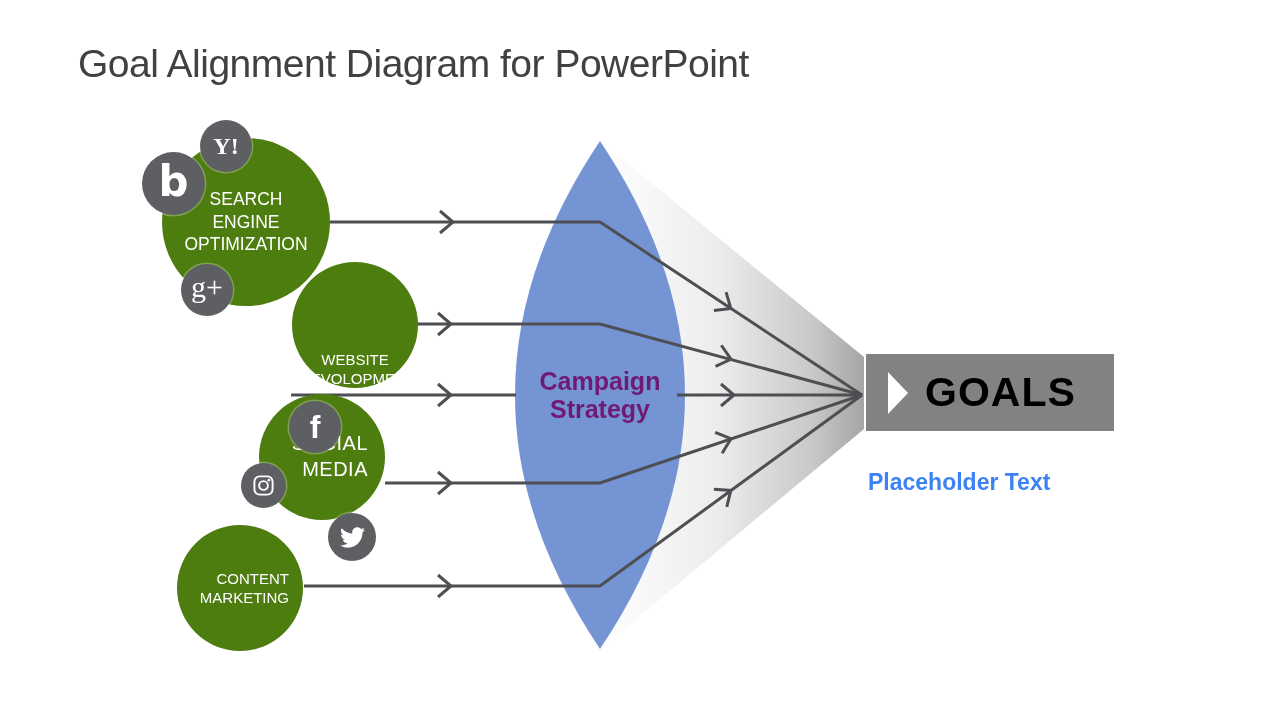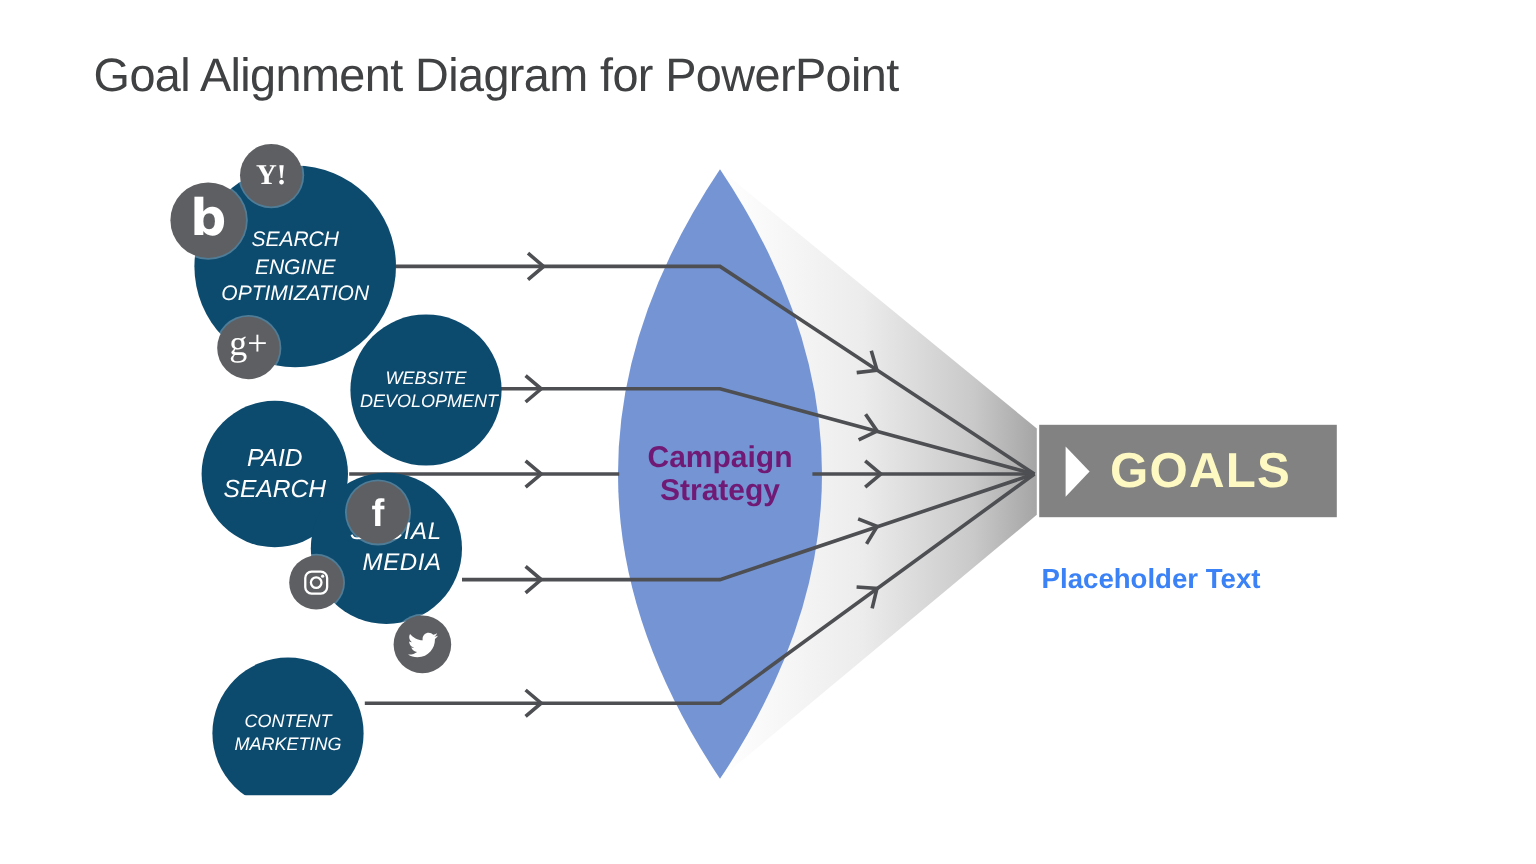--- a/index.html
+++ b/index.html
@@ -3,55 +3,55 @@
 <meta charset="utf-8">
 <style>
   html,body{margin:0;padding:0;background:#fff;}
   .stage{position:relative;width:1280px;height:663px;background:#ffffff;overflow:hidden;
          font-family:"Liberation Sans",sans-serif;padding-left:22px;}
   .title{position:absolute;left:78px;top:42px;font-size:39px;color:#3f4142;
          font-weight:normal;letter-spacing:-0.5px;margin:0;}
   svg.connectors{position:absolute;left:0;top:0;z-index:1;}
 
   
-  .circle{position:absolute;border-radius:50%;background:#0c4a6e;display:flex;
-          align-items:center;justify-content:center;text-align:center;color:#fff;z-index:3;font-style:italic;}
+  .circle{position:absolute;border-radius:50%;background:#4d7c0f;display:flex;
+          align-items:center;justify-content:center;text-align:center;color:#fff;z-index:3;}
   .circle .lbl{line-height:1.28;}
   .sat{position:absolute;border-radius:50%;background:#5e5f62;display:flex;align-items:center;
        justify-content:center;color:#fff;z-index:4;box-shadow:0 0 0 1.5px rgba(255,255,255,0.28);}
   .c-seo{left:162px;top:138px;width:168px;height:168px;font-size:17.5px;}
   .c-seo .lbl{max-width:124px;}
-  .c-website{left:292px;top:262px;width:126px;height:126px;font-size:15px;}
+  .c-website{left:292px;top:262px;width:126px;height:126px;font-size:15px;align-items:flex-end;}
   .c-website .lbl{max-width:110px;}
   .c-paid{left:168px;top:334px;width:122px;height:122px;font-size:20.5px;}
   .c-paid .lbl{max-width:92px;}
   .c-social{left:259px;top:394px;width:126px;height:126px;font-size:20px;letter-spacing:0.5px;text-align:right;}
   .c-social .lbl{max-width:92px;}
-  .c-content{left:177px;top:548px;width:126px;height:126px;font-size:15px;}
+  .c-content{left:177px;top:525px;width:126px;height:126px;font-size:15px;text-align:right;}
   .c-content .lbl{max-width:98px;}
   .sat-yahoo{left:200px;top:120px;width:52px;height:52px;
              font-family:"Liberation Serif",serif;font-weight:bold;font-size:24px;}
   .sat-bing{left:142px;top:152px;width:63px;height:63px;
             font-family:"DejaVu Sans",sans-serif;font-weight:bold;font-size:42px;padding-bottom:4px;box-sizing:border-box;}
   .sat-gplus{left:181px;top:264px;width:52px;height:52px;
              font-family:"Liberation Serif",serif;font-size:30px;padding-bottom:6px;box-sizing:border-box;}
   .sat-fb{left:289px;top:401px;width:52px;height:52px;font-weight:bold;font-size:32px;}
   .sat-ig{left:241px;top:463px;width:45px;height:45px;}
   .sat-tw{left:328px;top:513px;width:48px;height:48px;}
 
   
   .lens-label{position:absolute;left:518px;top:367px;width:164px;text-align:center;z-index:2;
               color:#701a75;font-size:25px;font-weight:bold;line-height:1.12;}
 
   
   .goals-banner{position:absolute;left:866px;top:354px;width:248px;height:77px;background:#828282;
                 display:flex;align-items:center;z-index:3;}
   .play{width:0;height:0;border-top:21px solid transparent;border-bottom:21px solid transparent;
         border-left:20px solid #ffffff;margin-left:22px;}
-  .goals-label{color:#fef9c3;font-size:41px;font-weight:bold;letter-spacing:1px;margin-left:17px;}
+  .goals-label{color:#000000;font-size:41px;font-weight:bold;letter-spacing:1px;margin-left:17px;}
 
   
   .ph-heading{position:absolute;left:868px;top:469px;font-size:23px;font-weight:bold;color:#3b82f6;z-index:3;}
   .ph-body{position:absolute;left:868px;top:502px;width:338px;font-size:18px;line-height:23px;color:#77787a;z-index:3;}
 </style>
 </head>
 <body>
 
 <div class="stage">
 
@@ -105,23 +105,20 @@
     <span>b</span>
   </div>
   <div class="sat sat-gplus">
     <span>g+</span>
   </div>
 
   <div class="circle c-website">
     <span class="lbl">WEBSITE DEVOLOPMENT</span>
   </div>
 
-  <div class="circle c-paid">
-    <span class="lbl">PAID SEARCH</span>
-  </div>
 
   <div class="circle c-social">
     <span class="lbl">SOCIAL MEDIA</span>
   </div>
   <div class="sat sat-fb">
     <span>f</span>
   </div>
   <div class="sat sat-ig">
     <svg width="23" height="23" viewBox="0 0 24 24" fill="none" stroke="#ffffff" stroke-width="2">
       <rect x="2.5" y="2.5" width="19" height="19" rx="5.5"></rect>

